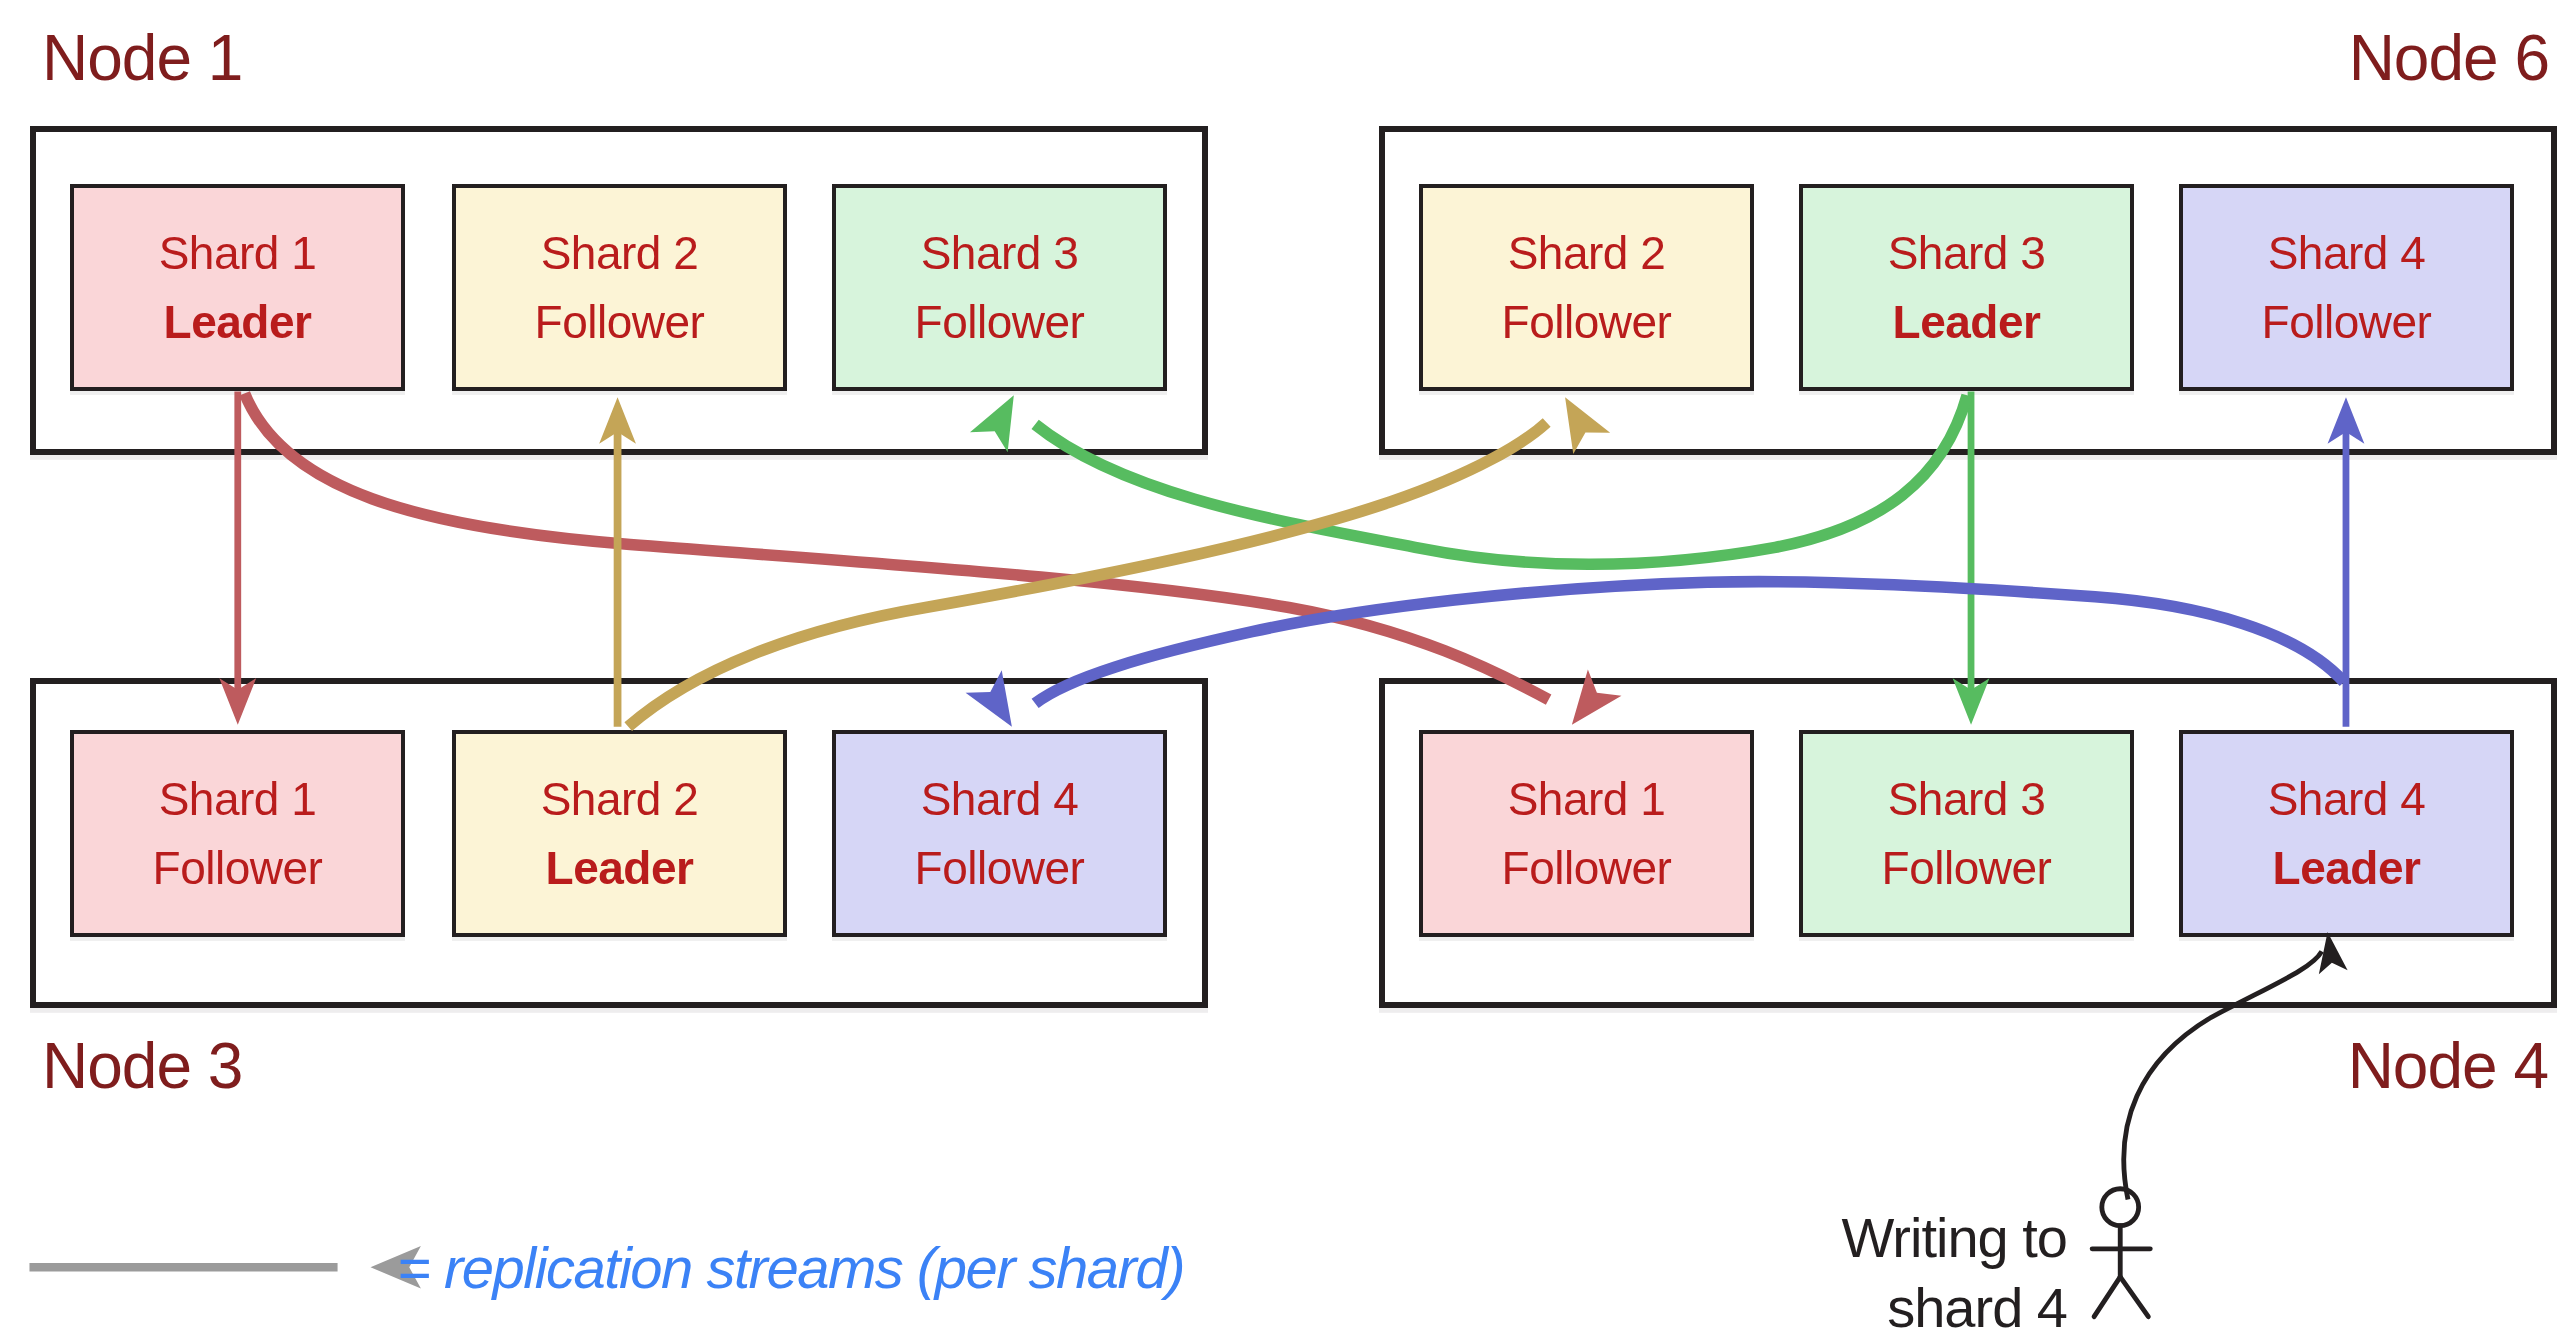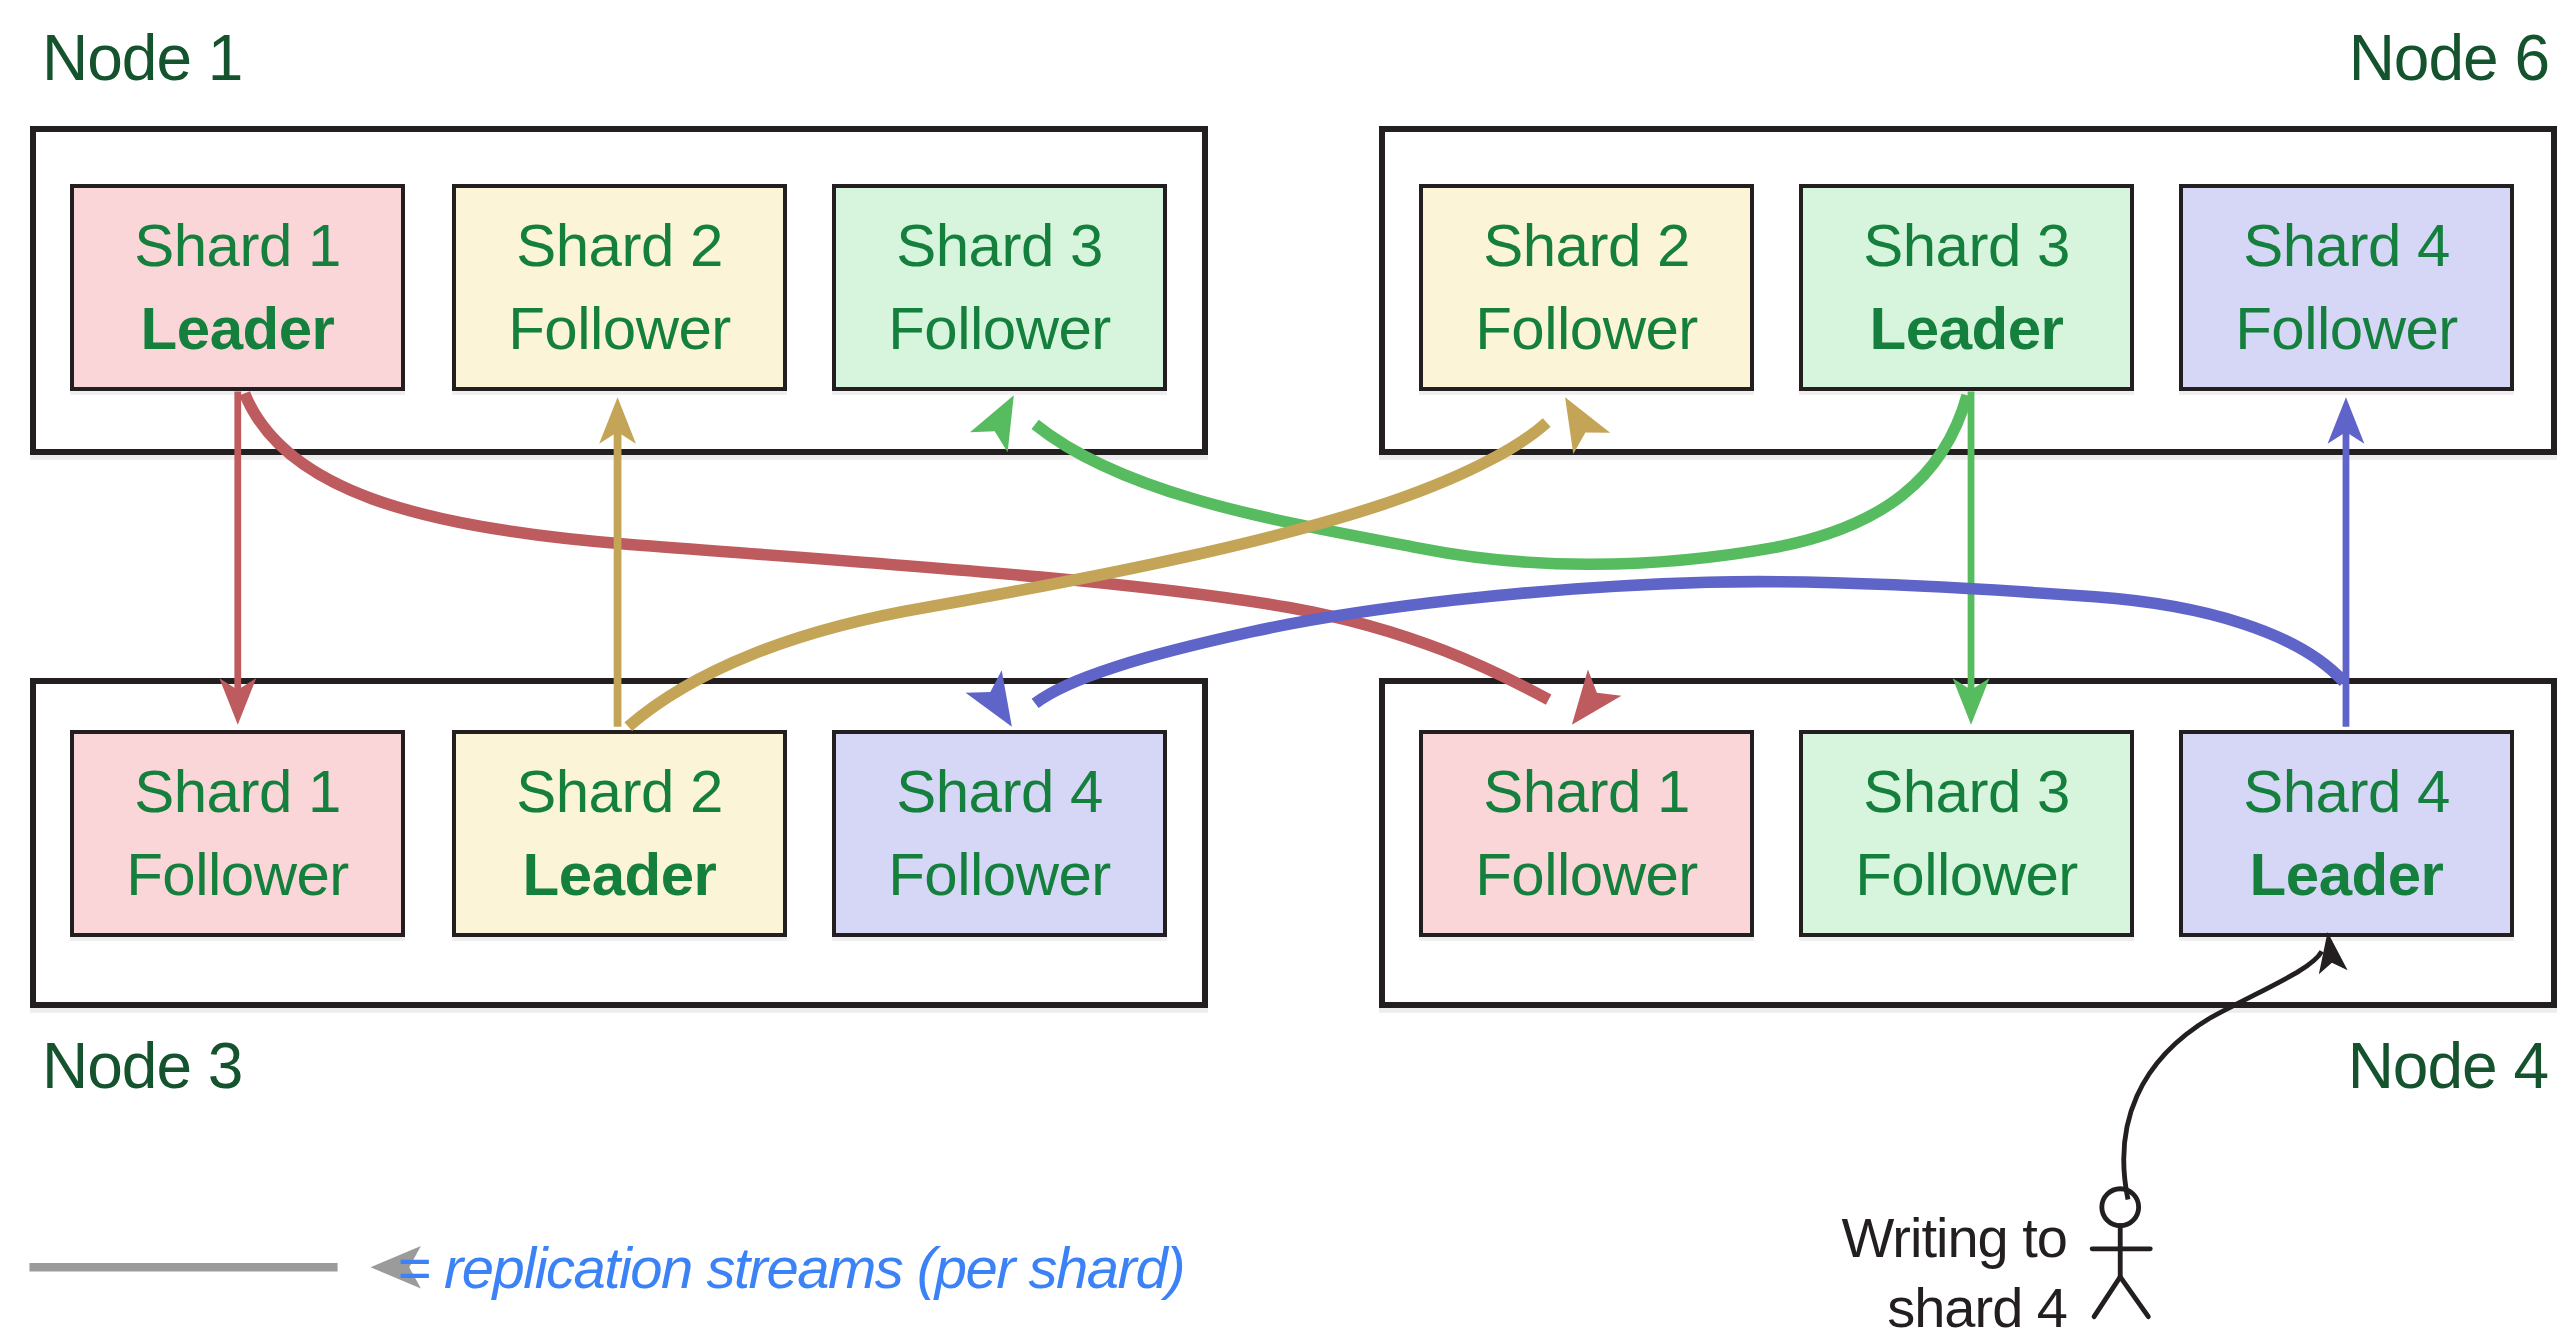--- a/index.html
+++ b/index.html
@@ -14,21 +14,21 @@
     position: relative;
     width: 2576px;
     height: 1337px;
     background: #ffffff;
     overflow: hidden;
   }
   .node-label {
     position: absolute;
     font-size: 64px;
     letter-spacing: -1px;
-    color: #14532d;
+    color: #7f1d1d;
     white-space: nowrap;
   }
   .node-box {
     position: absolute;
     border: 6.8px solid #231f20;
     background: #ffffff;
     box-sizing: border-box;
     box-shadow: 0 4.8px 0 rgba(35,31,32,0.08);
   }
   .shard-box {
@@ -38,24 +38,24 @@
     border: 4.8px solid #231f20;
     box-sizing: border-box;
     display: flex;
     flex-direction: column;
     align-items: center;
     justify-content: center;
     row-gap: 23px;
     box-shadow: 0 3.9px 0 rgba(35,31,32,0.07);
   }
   .shard-name, .shard-role {
-    font-size: 60px;
+    font-size: 46px;
     line-height: 1;
     letter-spacing: -0.5px;
-    color: #15803d;
+    color: #b91c1c;
     white-space: nowrap;
   }
   .shard-role.leader { font-weight: bold; }
   #arrow-layer {
     position: absolute;
     left: 0; top: 0;
     width: 2576px;
     height: 1337px;
     pointer-events: none;
   }

